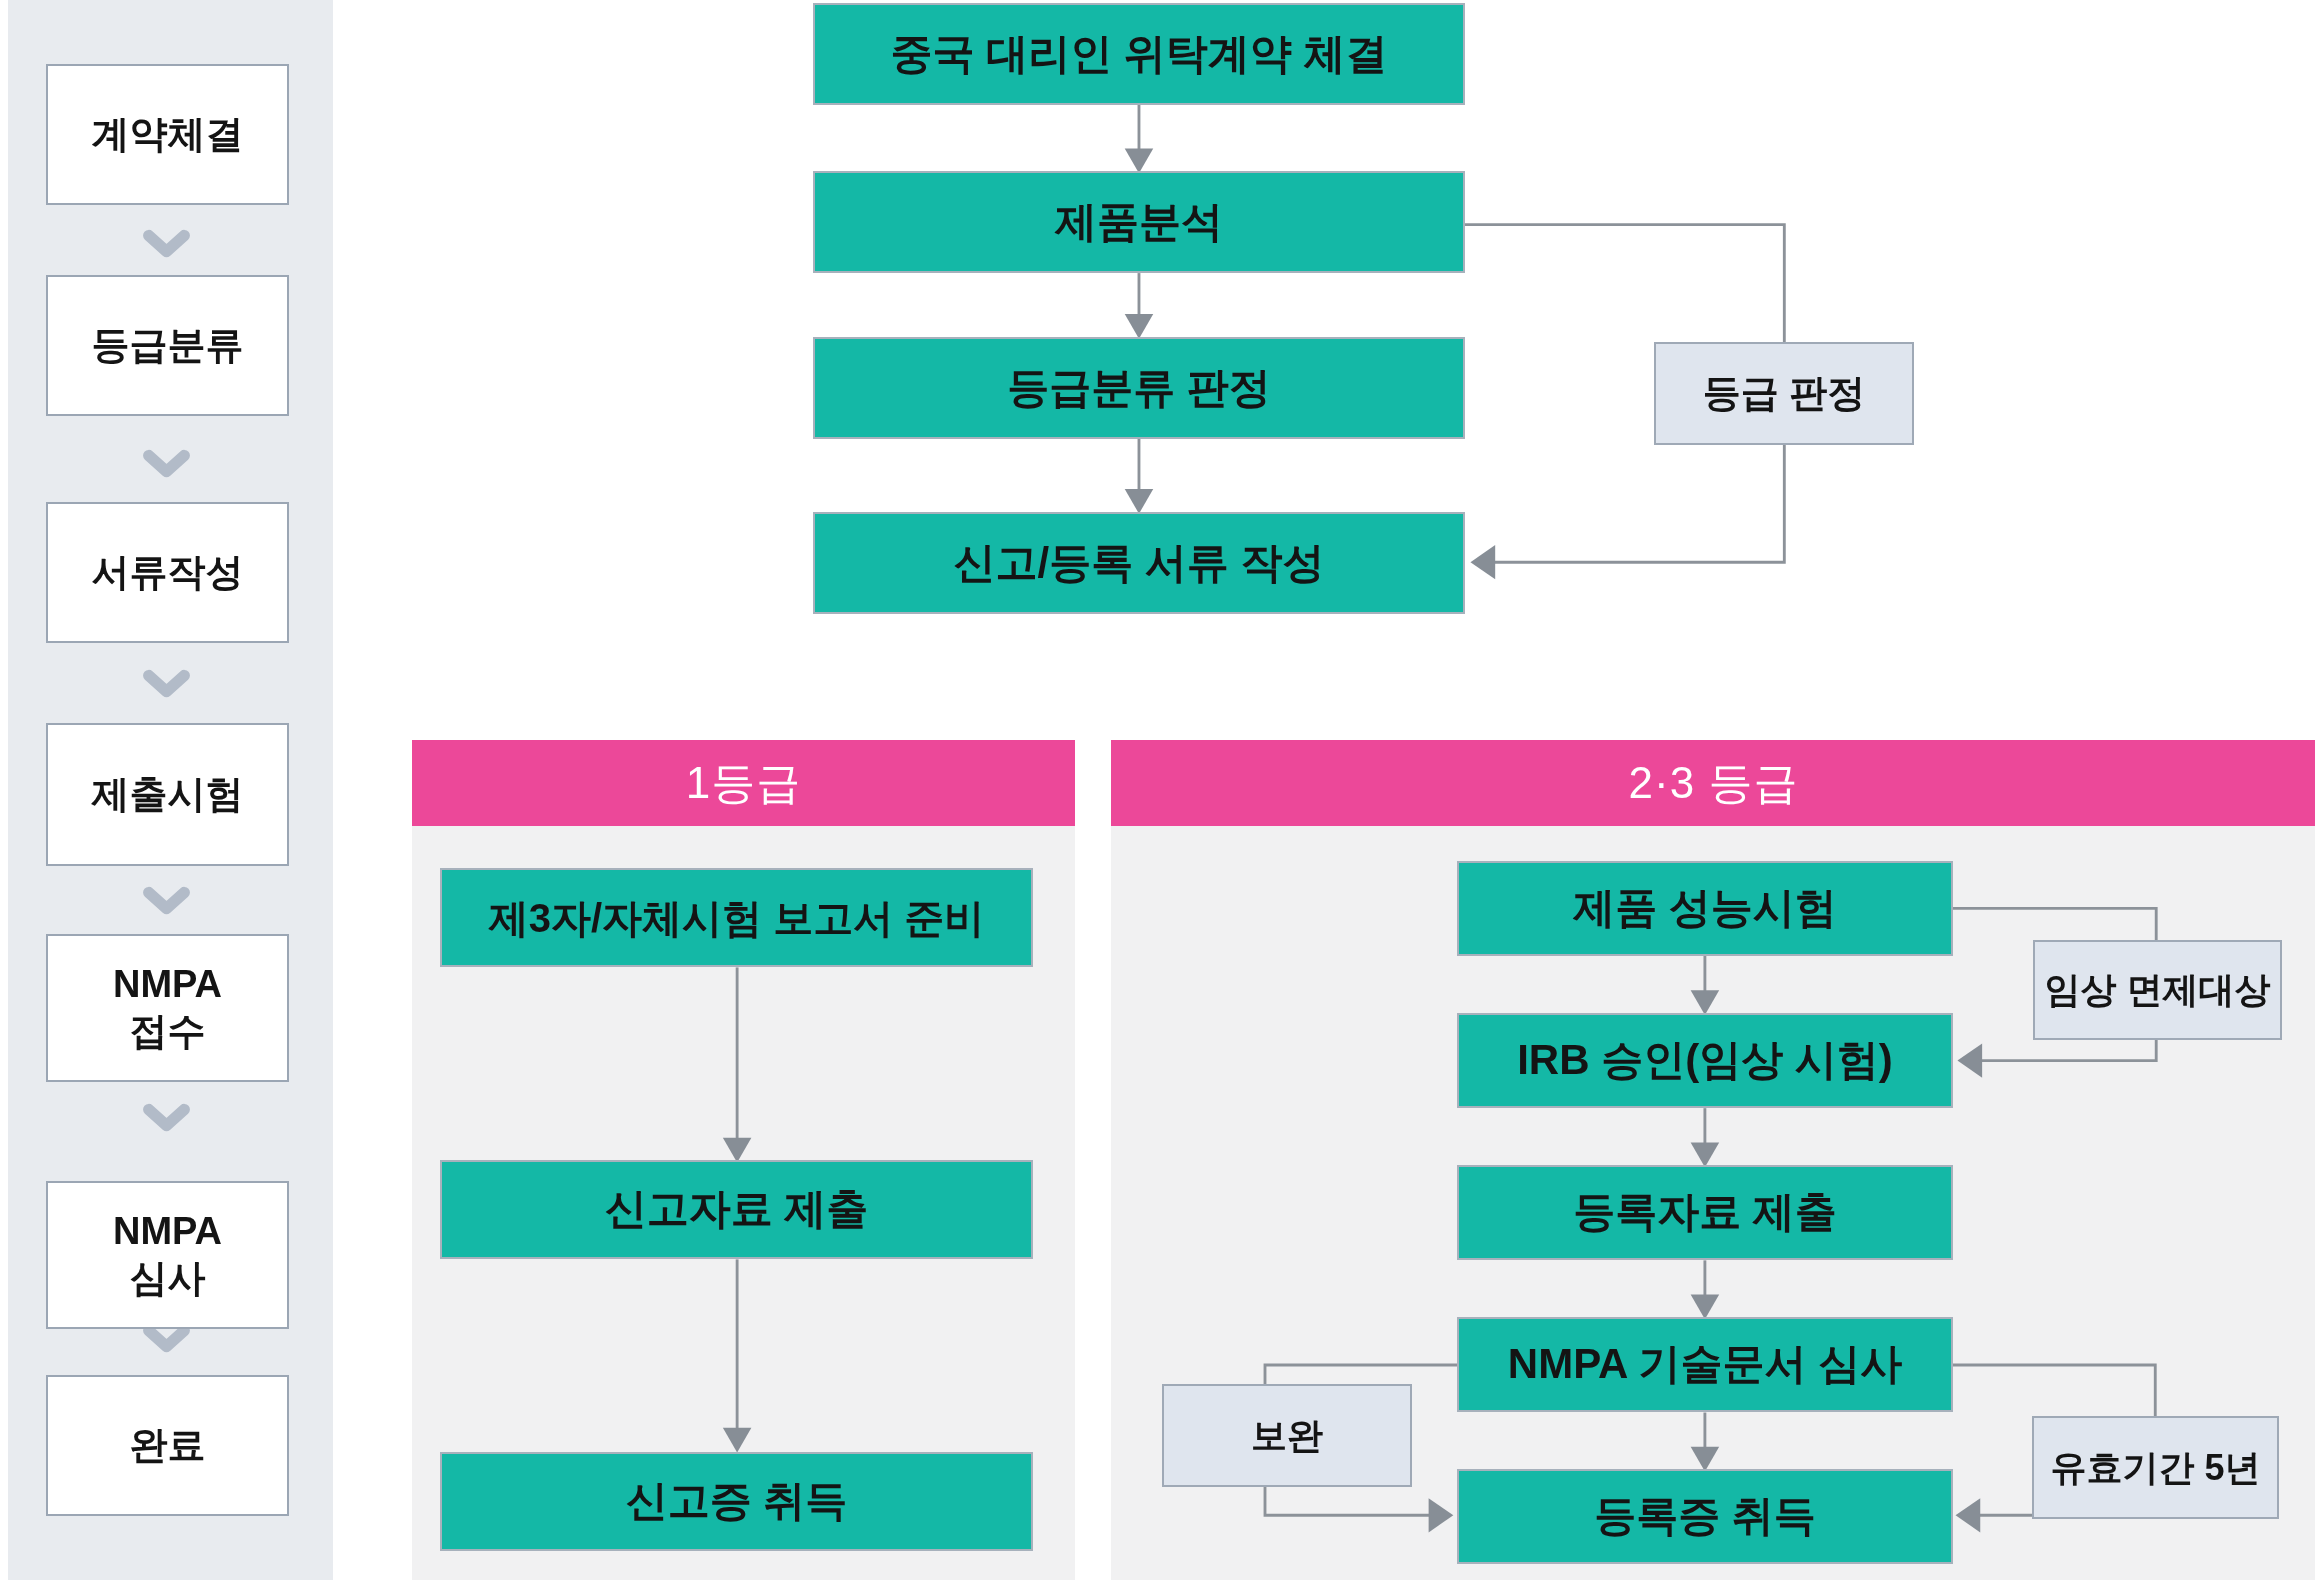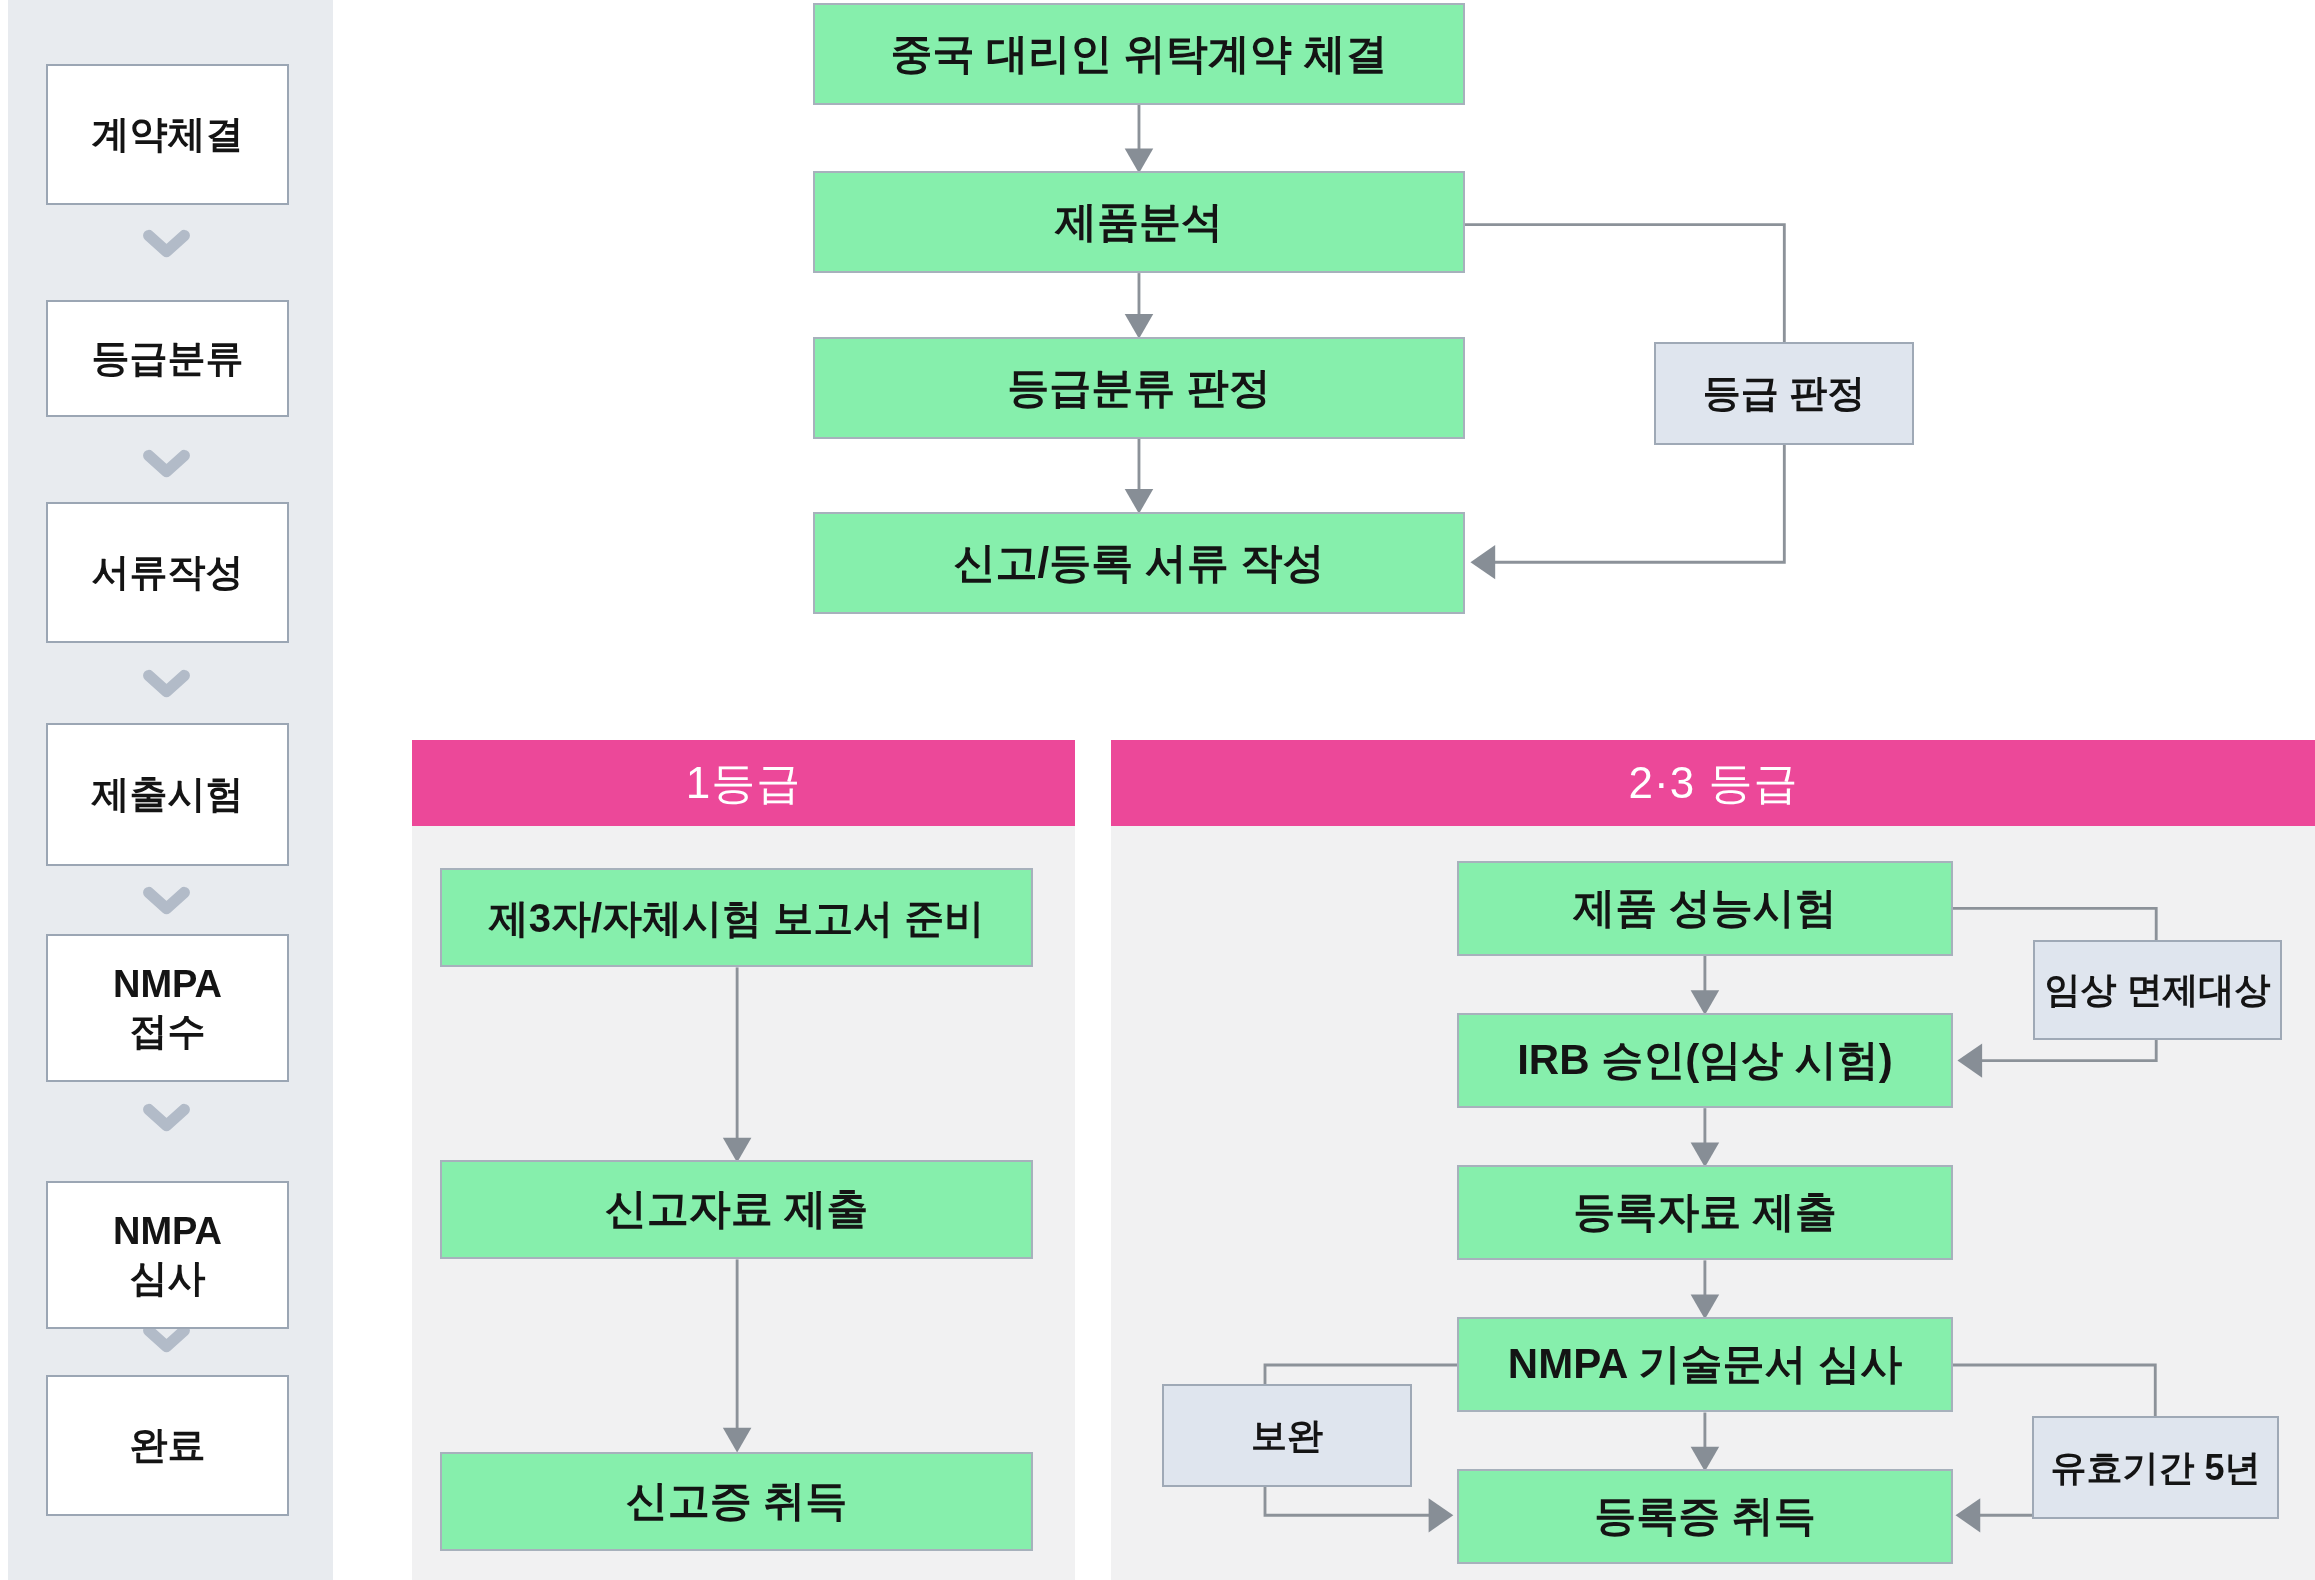--- a/index.html
+++ b/index.html
@@ -14,21 +14,21 @@
         text-align:center;box-sizing:border-box;}
   
   .sidebar-bg{left:7.6px;top:0;width:325px;height:1581px;background:#e8ebef;}
   .side-node{
     left:46px;width:243px;background:#ffffff;border:2.9px solid #9ba6b4;
     font-size:38px;font-weight:700;line-height:1.25;word-break:keep-all;padding:0 25px;
   }
   .chevron{position:absolute;z-index:1;left:142px;width:49px;height:30px;}
   
   .flow-node{
-    background:#86efac;border:2.9px solid #a7b1bc;font-size:42px;font-weight:700;
+    background:#14b8a6;border:2.9px solid #a7b1bc;font-size:42px;font-weight:700;
     word-break:keep-all;line-height:1.2;
   }
   .tag-node{
     background:#dfe5ee;border:2.9px solid #9fa9b6;font-size:36px;font-weight:700;
     word-break:keep-all;line-height:1.2;
   }
   
   .panel-header{
     position:absolute;z-index:2;display:flex;align-items:center;justify-content:center;
     background:#ec4899;color:#ffffff;font-size:44px;font-weight:500;letter-spacing:1px;
@@ -83,21 +83,21 @@
 
       <polygon points="1546,591 1572,573 1572,609"></polygon>
       <polygon points="2058,1115 2084,1097 2084,1133"></polygon>
       <polygon points="2056,1593 2082,1575 2082,1611"></polygon>
 
       <polygon points="1528,1593 1502,1575 1502,1611"></polygon>
     </g>
   </svg>
 
   <div class="node side-node" style="top:64px;height:141px;">계약체결</div>
-  <div class="node side-node" style="top:300px;height:117px;">등급분류</div>
+  <div class="node side-node" style="top:275px;height:141px;">등급분류</div>
   <div class="node side-node" style="top:502px;height:141px;">서류작성</div>
   <div class="node side-node" style="top:723px;height:143px;">제출시험</div>
   <div class="node side-node" style="top:934px;height:148px;">NMPA 접수</div>
   <div class="node side-node" style="top:1153px;height:148px;margin-top:28px;">NMPA 심사</div>
   <div class="node side-node" style="top:1375px;height:141px;">완료</div>
 
   <svg class="chevron" style="top:228px;" viewBox="0 0 52 32">
       <polyline points="7,8 26,25 45,8" fill="none" stroke="#b2bbc8" stroke-width="12" stroke-linecap="round" stroke-linejoin="round"></polyline>
     </svg>
   <svg class="chevron" style="top:448px;" viewBox="0 0 52 32">

